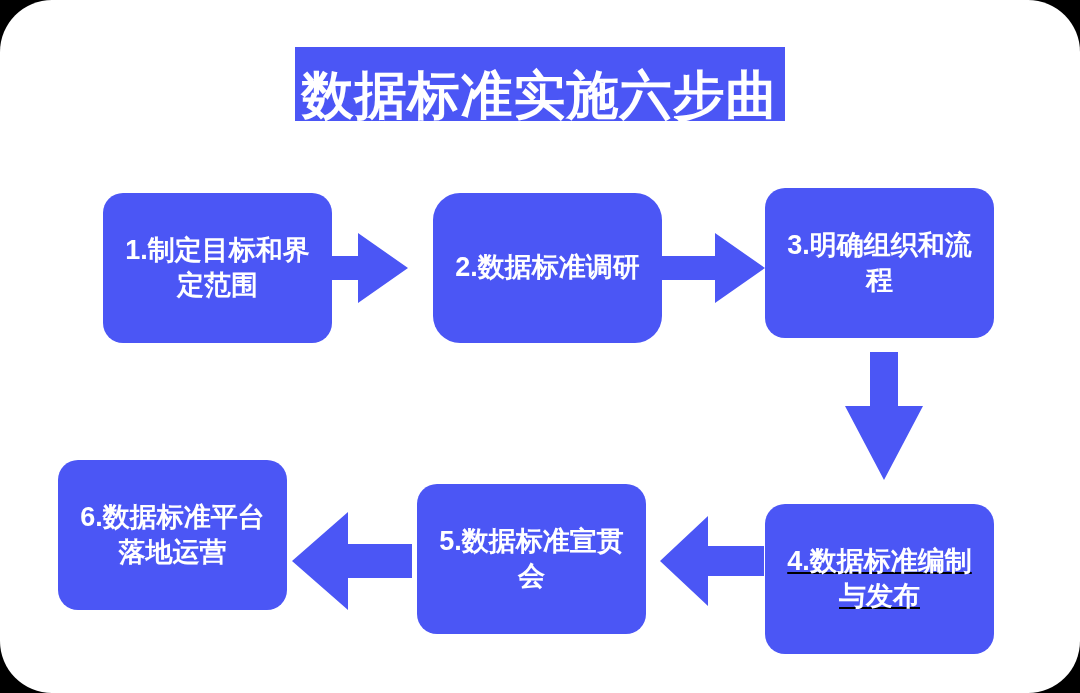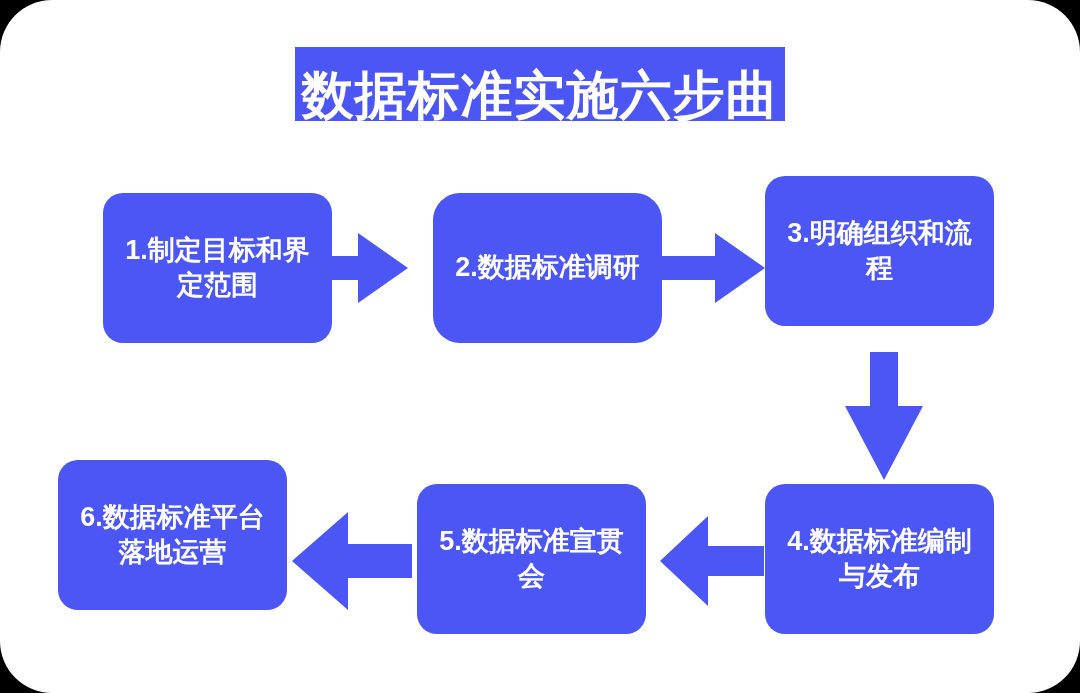--- a/index.html
+++ b/index.html
@@ -51,22 +51,22 @@
     color:#ffffff;
     font-size:27px;
     font-weight:700;
     line-height:1.3;
     text-align:center;
     word-break:break-all;
   }
 
   #box-1 { left:58px;  top:193px;margin-left:45px; }
   #box-2 { left:433px; top:193px;border-radius:27px; }
-  #box-3 { left:765px; top:176px; }
-  #box-4 { left:765px; top:484px; }
+  #box-3 { left:765px; top:188px; }
+  #box-4 { left:765px; top:504px;text-decoration:underline; }
   #box-5 { left:417px; top:484px; }
   #box-6 { left:58px;  top:460px; }
 
   
   .arrow { position:absolute; }
   .arrow svg { display:block; }
 
   #arrow-1-2 { left:300px; top:233px; }
   #arrow-2-3 { left:657px; top:233px; }
   #arrow-3-4 { left:845px; top:352px; }

